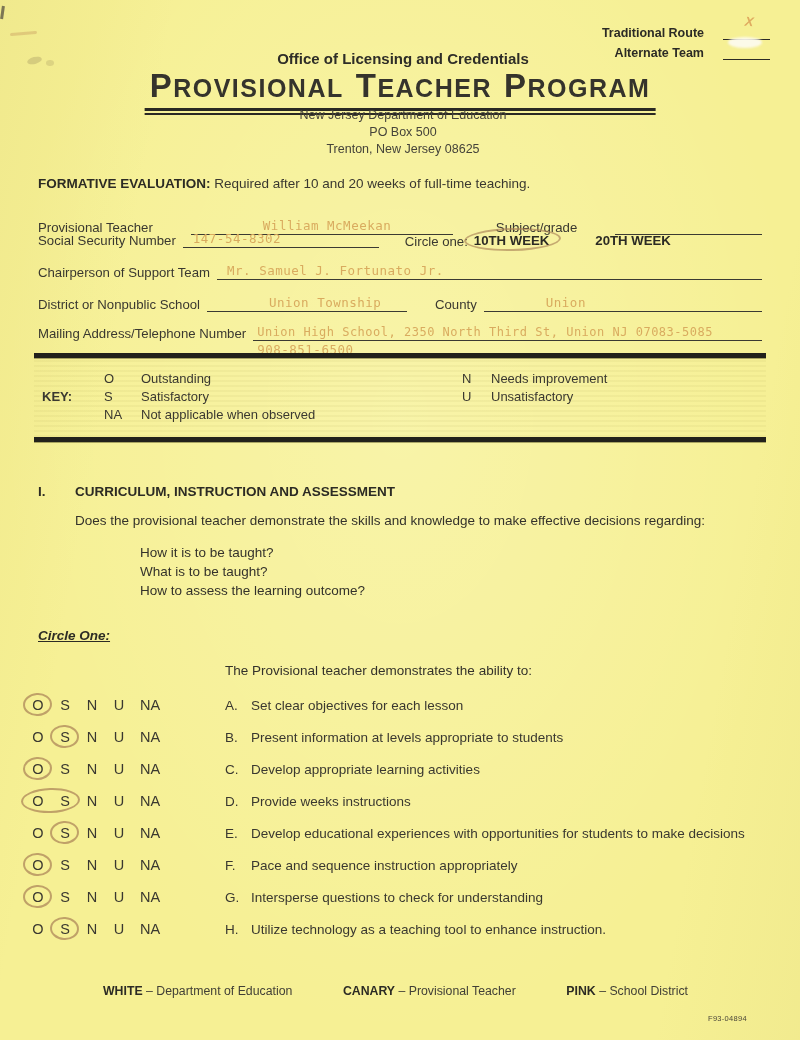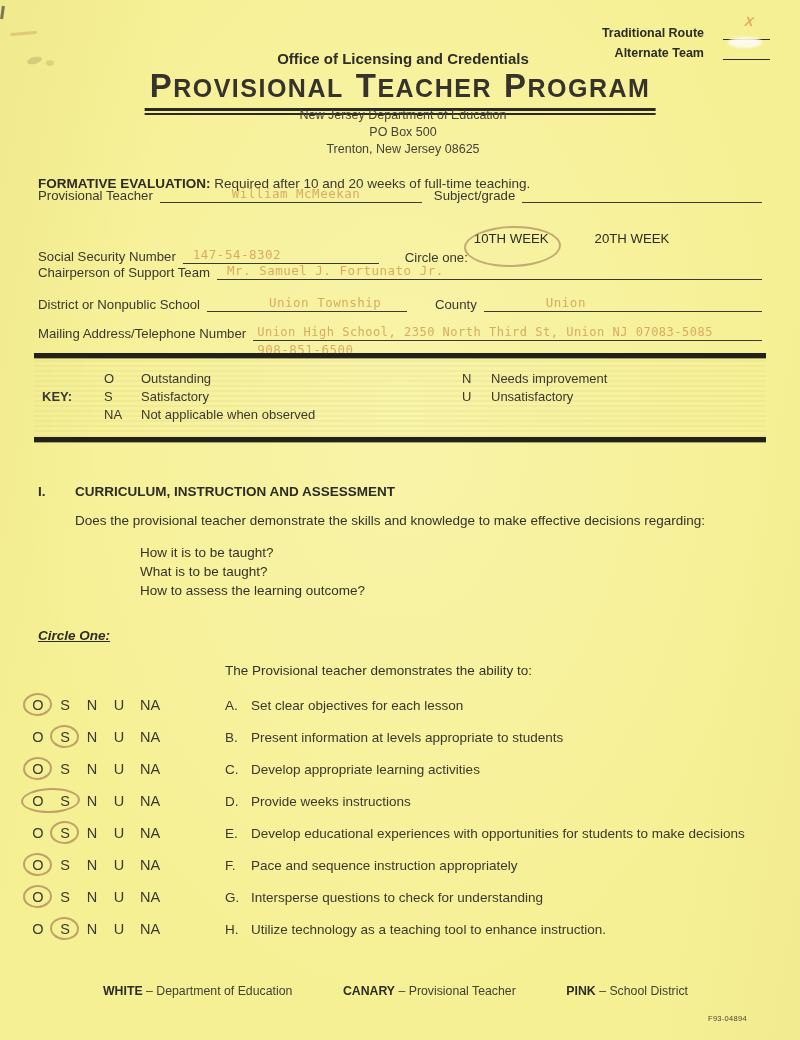--- a/index.html
+++ b/index.html
@@ -43,21 +43,21 @@
   
   .frow{position:absolute;left:38px;right:38px;display:flex;align-items:flex-end;font-size:13.2px;color:#3a3830;}
   .frow .lbl{white-space:nowrap;padding-bottom:1px;}
   .blank{border-bottom:1.5px solid #3b3a32;height:17px;position:relative;margin-left:7px;margin-bottom:1px;}
   .blank.grow{flex:1;}
   .tw{position:absolute;bottom:1px;left:10px;font-family:"DejaVu Sans Mono",monospace;font-size:12.5px;letter-spacing:.5px;color:var(--typewriter);white-space:nowrap;}
   .tw.ind{left:72px;}
   .tw.ind2{left:62px;}
   .tw.under{bottom:-17px;left:4px;}
   .circlegrp{display:flex;align-items:flex-end;margin-left:26px;white-space:nowrap;gap:6px;}
-  .week{font-weight:normal;color:#2c2b24;position:relative;padding-bottom:19px;}
+  .week{font-weight:bold;color:#2c2b24;position:relative;padding-bottom:1px;}
   .week10::before{content:"";position:absolute;left:-10px;right:-12px;top:-5px;bottom:-2px;border:2px solid rgba(171,130,87,.65);border-radius:50%;transform:rotate(-1.5deg);}
   .week20{margin-left:40px;}
 
   
   .bar{position:absolute;left:34px;right:34px;height:4.5px;background:var(--bar);box-shadow:0 1px 0 rgba(90,85,40,.5);}
   .bar.b1{top:353px;}
   .bar.b2{top:437px;}
   .keyband{position:absolute;top:358px;left:34px;right:34px;height:79px;
     background:repeating-linear-gradient(0deg, rgba(150,140,60,.07) 0 2px, rgba(0,0,0,0) 2px 5px);}
   .keyband span{position:absolute;font-size:13px;color:#3a3830;white-space:nowrap;}
@@ -129,21 +129,21 @@
   <div class="address">
     <div>New Jersey Department of Education</div>
     <div>PO Box 500</div>
     <div>Trenton, New Jersey 08625</div>
   </div>
 
   <div class="formative">
     <b>FORMATIVE EVALUATION:</b><span> Required after 10 and 20 weeks of full-time teaching.</span>
   </div>
 
-  <div class="frow" style="top:186px;">
+  <div class="frow" style="top:218px;gap:31px;">
     <span class="lbl">Provisional Teacher</span>
     <span class="blank" style="flex:0 0 262px;">
         <span class="tw ind">William McMeekan</span>
       </span>
     <span class="lbl" style="margin-left:12px;">Subject/grade</span>
     <span class="blank grow">
         <span class="tw"></span>
       </span>
   </div>
 

